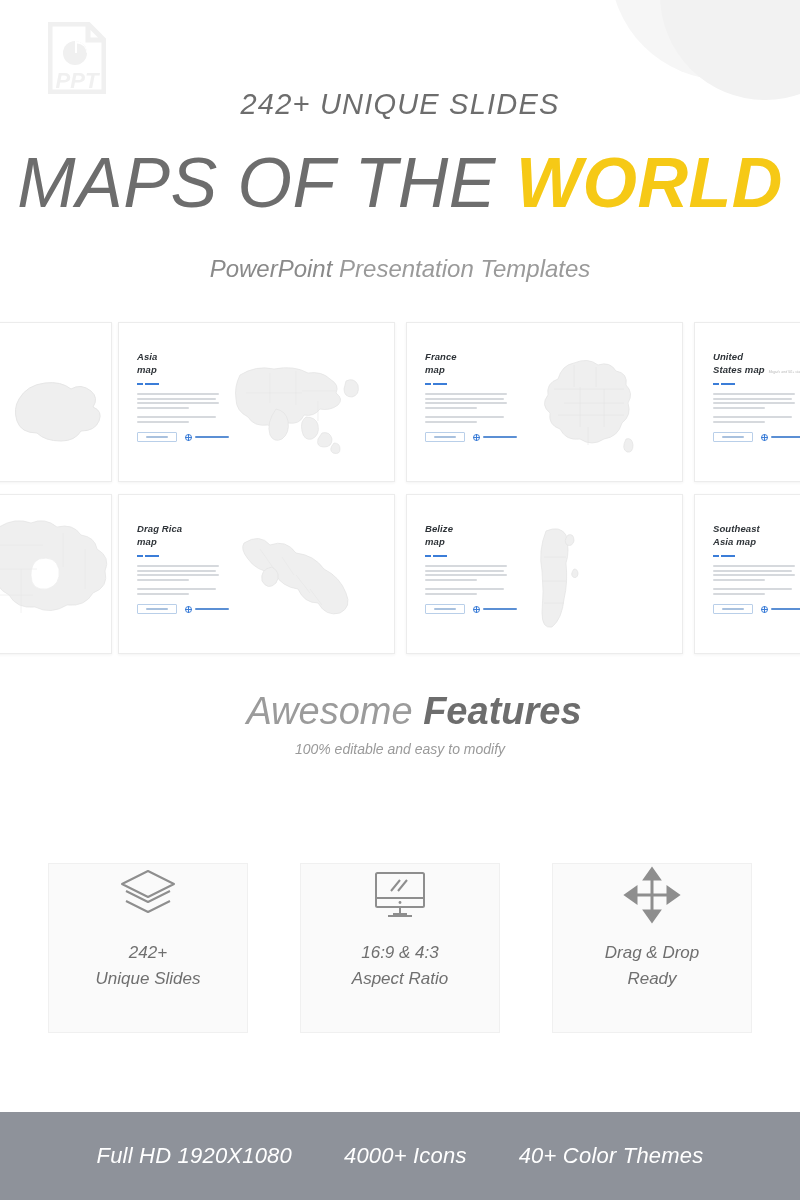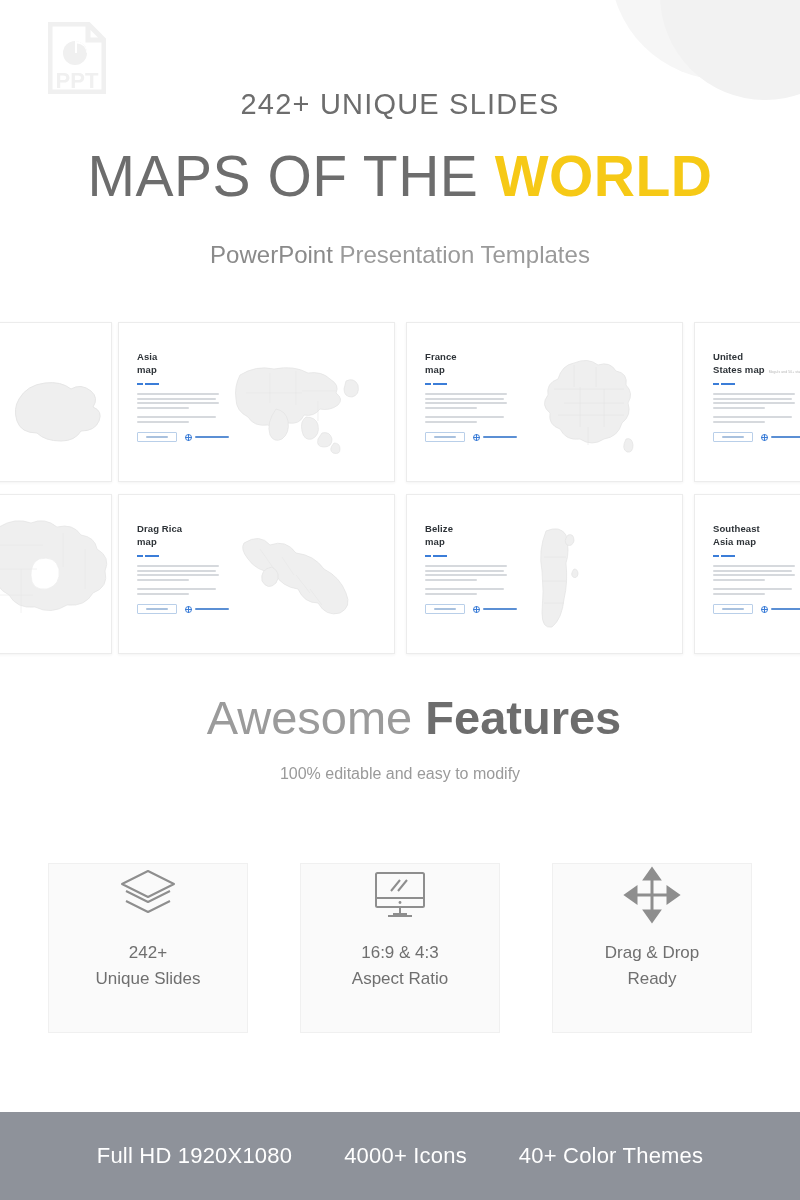--- a/index.html
+++ b/index.html
@@ -2,40 +2,40 @@
 <html><head>
 <meta charset="utf-8">
 <style>
   * { box-sizing: border-box; margin: 0; padding: 0; }
   html, body {
     width: 800px; height: 1200px;
     background: #ffffff;
     font-family: "Liberation Sans", sans-serif;
     overflow: hidden;
   }
-  .page { position: relative; width: 800px; height: 1200px; background: #fff; overflow: hidden; }
+  .page { position: relative; width: 800px; height: 1200px; background: #fff; overflow: hidden; font-style: italic; }
 
   
   .deco { position: absolute; border-radius: 50%; pointer-events: none; }
   .deco-a { width: 230px; height: 230px; right: -40px; top: -150px; background: #f6f6f6; }
   .deco-b { width: 210px; height: 210px; right: -70px; top: -110px; background: #f2f2f2; }
 
   
   .ppt-icon { position: absolute; left: 48px; top: 22px; width: 58px; height: 72px; }
 
   
   .hero { position: absolute; left: 0; top: 0; width: 800px; text-align: center; }
   .eyebrow {
     margin-top: 88px;
     font-size: 29px; letter-spacing: 1.2px;
     color: #6d6d6d; font-weight: 400;
   }
   .headline {
     margin-top: 26px;
-    font-size: 57px; font-weight: 400; letter-spacing: 0.5px;
+    font-size: 70px; font-weight: 400; letter-spacing: 0.5px;
     color: #6d6d6d; line-height: 1.05;
   }
   .headline .accent { color: #f6c916; font-weight: 700; }
   .subline {
     margin-top: 34px;
     font-size: 24px; font-weight: 400; color: #9a9a9a;
   }
   .subline .strong { color: #8a8a8a; }
 
   
@@ -80,23 +80,23 @@
   .cta-link { display: flex; align-items: center; gap: 3px; }
   .globe { width: 7px; height: 7px; border-radius: 50%; border: .8px solid #3b7dd8; position: relative; }
   .globe:before { content:""; position:absolute; left: 2.4px; top: -.8px; width: 1.2px; height: 7px; border-left: .7px solid #3b7dd8; }
   .globe:after { content:""; position:absolute; left: -.8px; top: 2.4px; width: 7px; height: 1.2px; border-top: .7px solid #3b7dd8; }
   .cta-link .ln { width: 34px; height: 2px; background: #5b8fd4; border-radius: 1px; }
 
   .map-art { position: absolute; right: 14px; top: 24px; width: 150px; height: 118px; }
 
   
   .features { position: absolute; left: 0; top: 690px; width: 800px; text-align: center; }
-  .feat-head { font-size: 47px; color: #9b9b9b; font-weight: 400; padding-left: 28px; }
+  .feat-head { font-size: 38px; color: #9b9b9b; font-weight: 400; padding-left: 28px; }
   .feat-head .bold { color: #6d6d6d; font-weight: 700; }
-  .feat-sub { margin-top: 20px; font-size: 16px; color: #9a9a9a; }
+  .feat-sub { margin-top: 8px; font-size: 14px; color: #9a9a9a; }
 
   .cards { position: absolute; left: 0; top: 863px; width: 800px; display: flex; justify-content: center; gap: 52px; }
   .card {
     width: 200px; height: 170px;
     background: #fafafa; border: 1px solid #f0f0f0;
     display: flex; flex-direction: column; align-items: center; justify-content: flex-start;
   }
   .card-icon { height: 62px; display: flex; align-items: center; justify-content: center; }
   .card-label { margin-top: 14px; font-size: 17px; color: #6f6f6f; line-height: 1.55; white-space: pre-line; text-align: center; }
 

